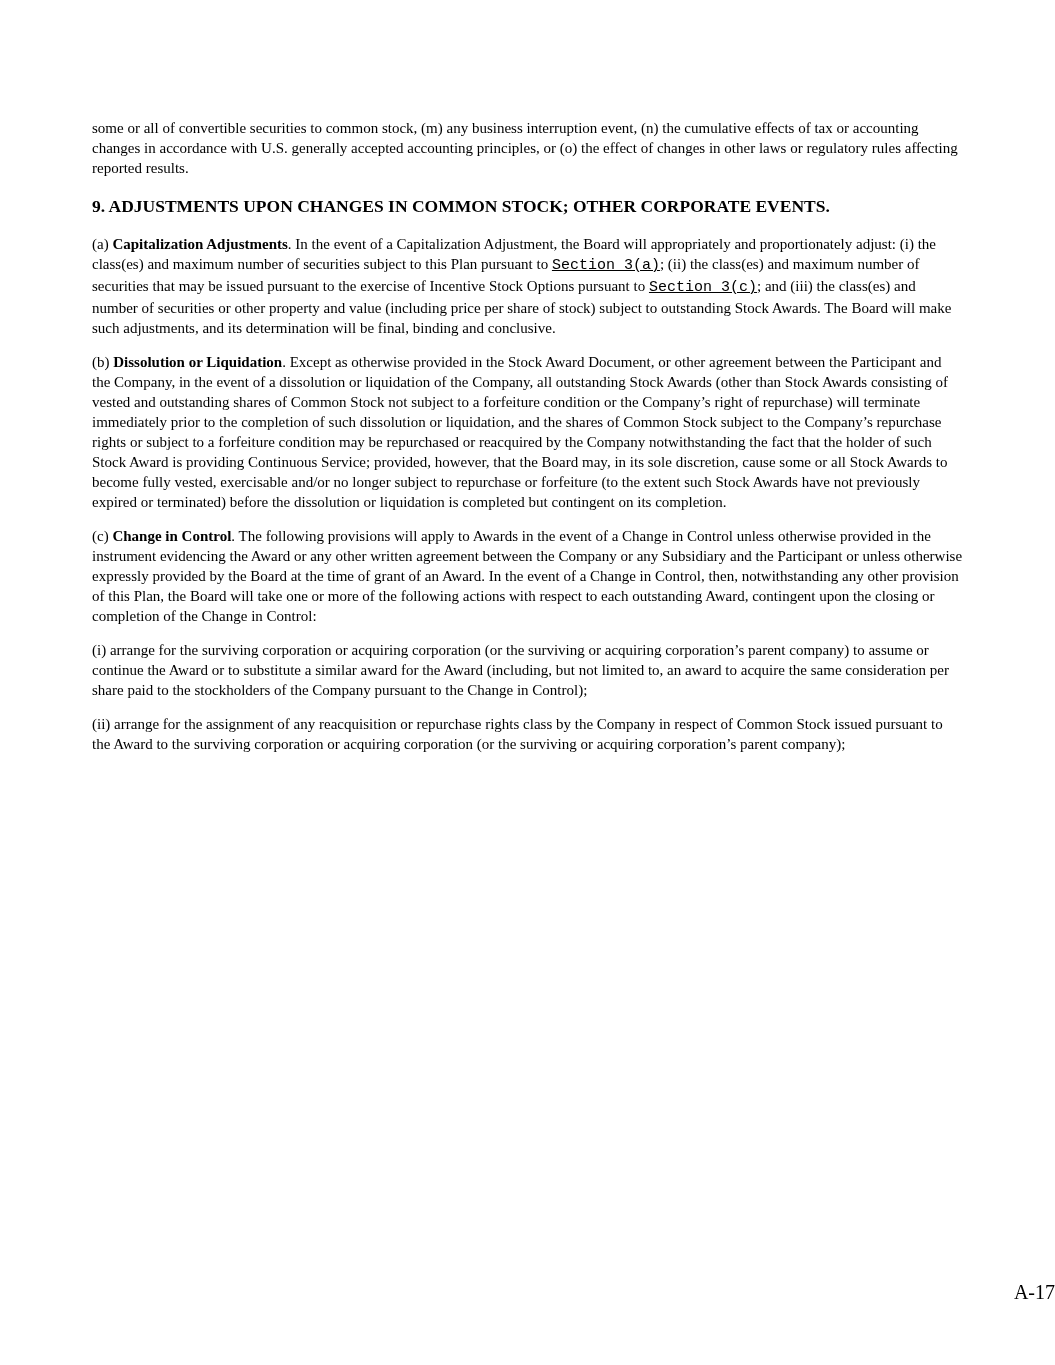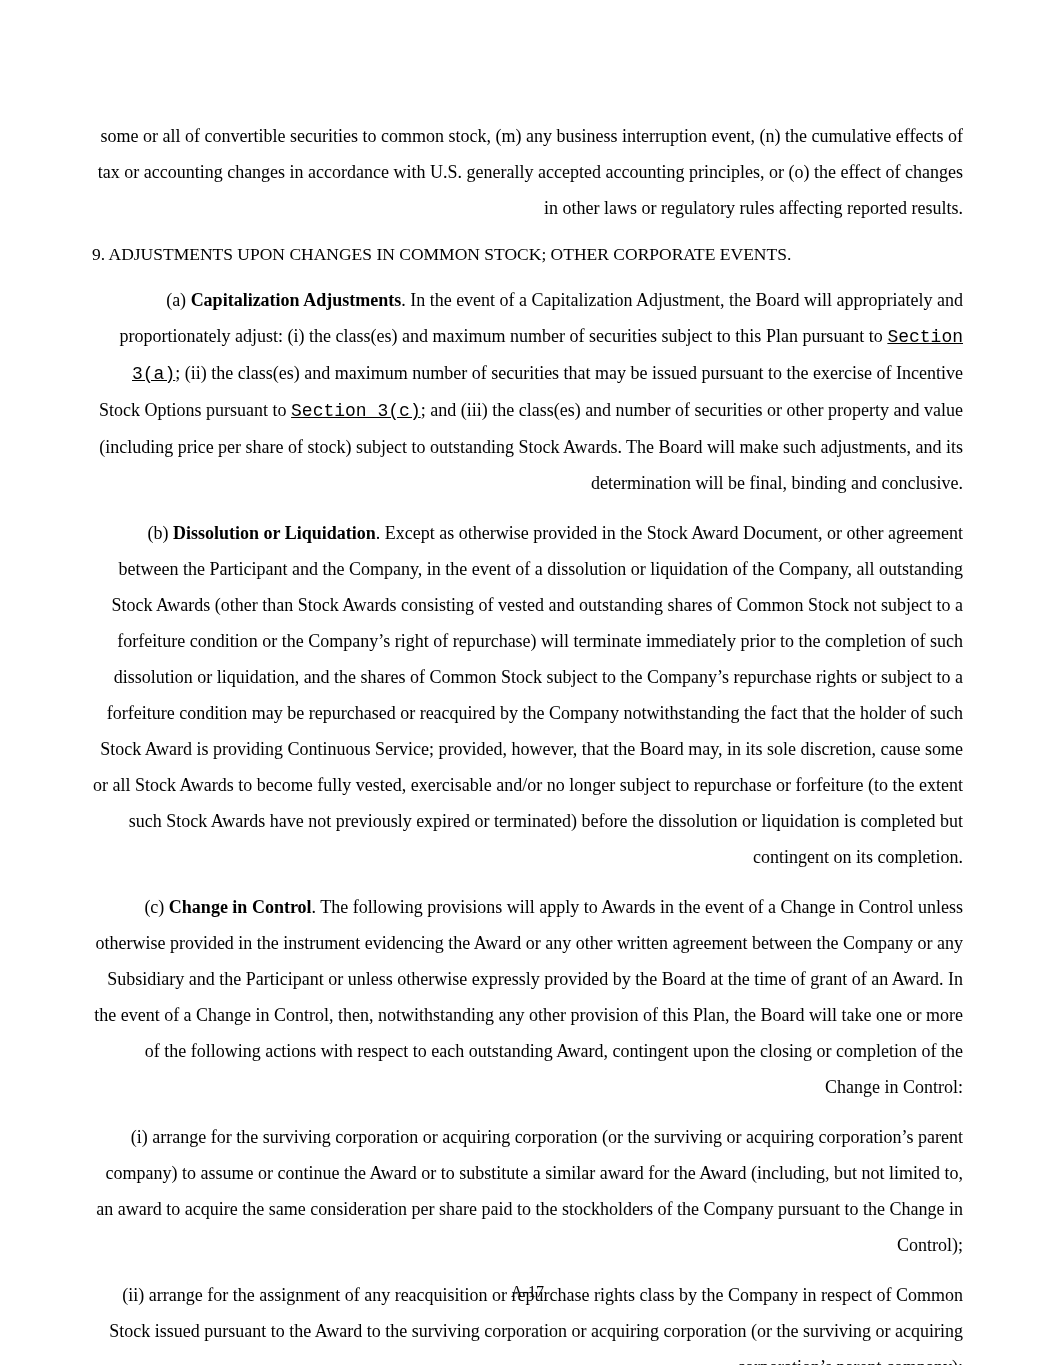--- a/index.html
+++ b/index.html
@@ -14,48 +14,48 @@
     font-family: "Liberation Serif", serif;
     position: relative;
     overflow: hidden;
   }
   .page {
     box-sizing: border-box;
     width: 1055px;
     padding: 118px 92px 0 92px;
   }
   .para {
-    font-size: 18px;
-    line-height: 36px;
+    font-size: 15px;
+    line-height: 20px;
     margin: 0 0 14px 0;
-    text-align: right;
+    text-align: left;
   }
   .heading {
     font-size: 17.5px;
     line-height: 28px;
-    font-weight: normal;
+    font-weight: bold;
     margin: 0 0 14px 0;
     text-align: left;
   }
   .term {
     font-weight: bold;
   }
   .xref {
     color: inherit;
     text-decoration: underline;
     cursor: pointer;
     font-family: Liberation Mono, monospace;
   }
   .page-footer {
     position: absolute;
     top: 1278px;
     left: 0;
     width: 1055px;
-    text-align: center;
-    font-size: 16px;
+    text-align: right;
+    font-size: 20px;
     line-height: 28px;
   }
 </style>
 </head>
 <body>
 
 <div class="page">
 
   <p class="para">some or all of convertible securities to common stock, (m) any business interruption event, (n) the cumulative effects of tax or accounting changes in accordance with U.S. generally accepted accounting principles, or (o) the effect of changes in other laws or regulatory rules affecting reported results.</p>
 

